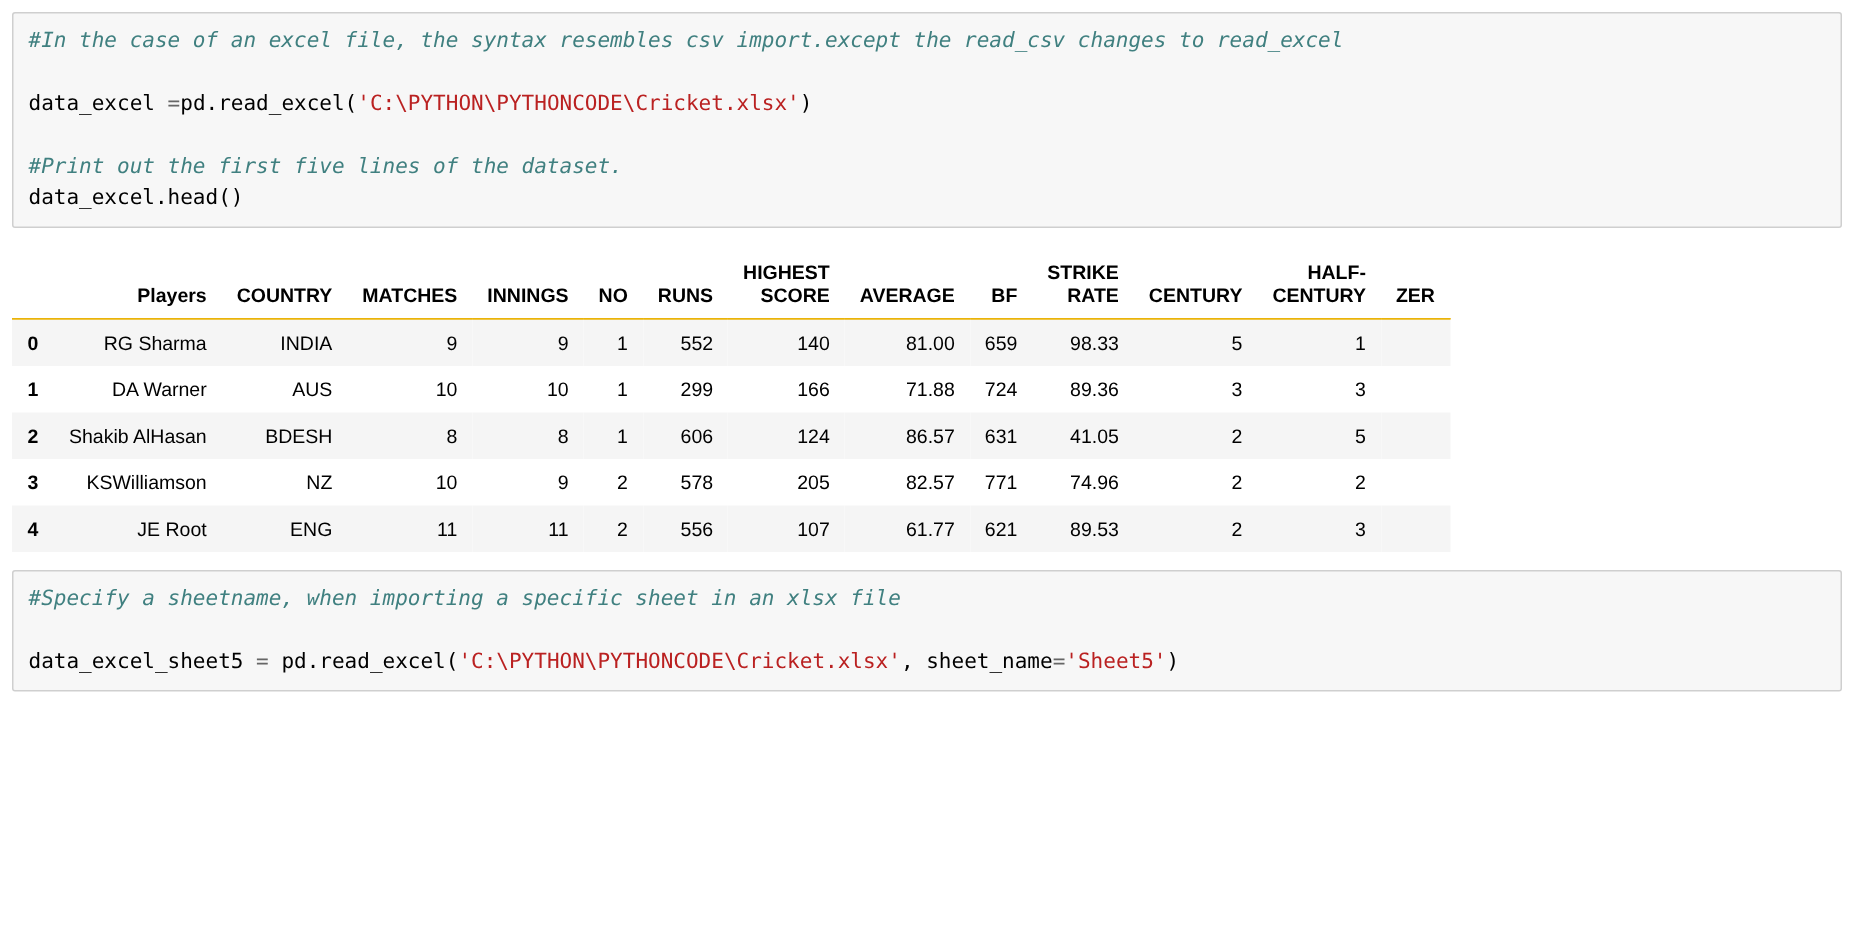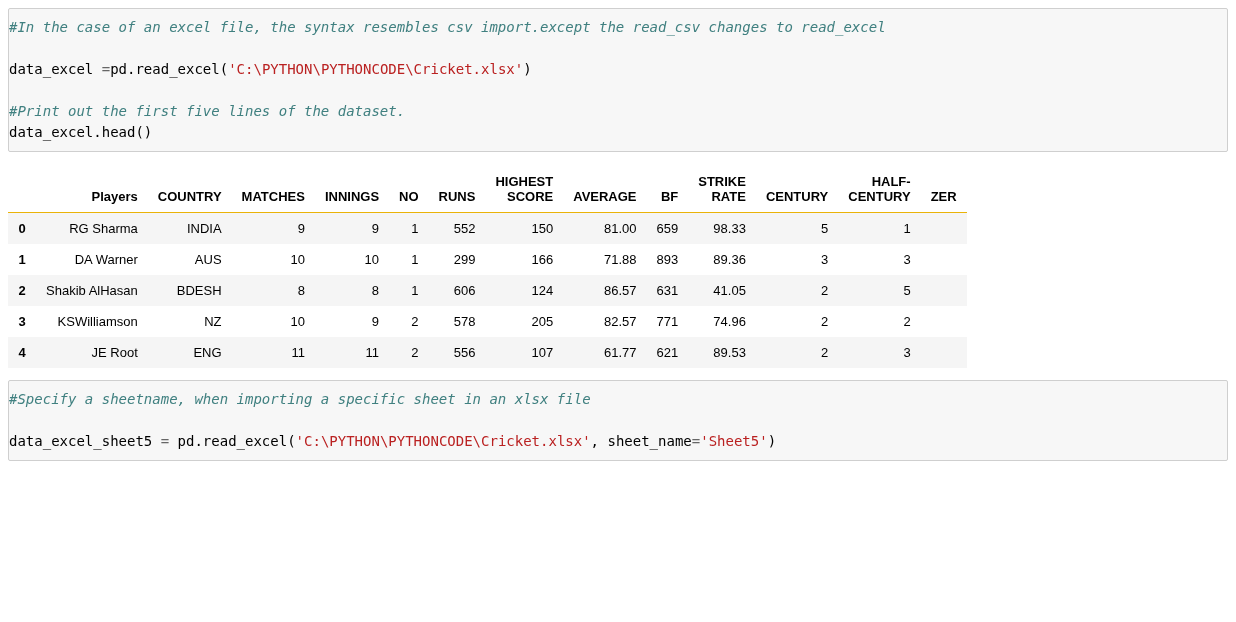--- a/index.html
+++ b/index.html
@@ -6,21 +6,21 @@
     body {
       font-family: "Helvetica Neue", Helvetica, Arial, sans-serif;
       background: #fff;
       padding: 4px;
       width: 1236px;
     }
     .code-cell {
       background: #f7f7f7;
       border: 1px solid #cfcfcf;
       border-radius: 2px;
-      padding: 8px 0;
+      padding: 8px 10px;
       font-family: "DejaVu Sans Mono", Menlo, Consolas, monospace;
       font-size: 14px;
       line-height: 1.5;
       white-space: pre;
       margin: 4px;
       overflow-x: auto;
     }
     .tok-comment { color: #408080; font-style: italic; }
     .tok-str { color: #ba2121; }
     .tok-op { color: #666; }
@@ -96,39 +96,39 @@
     </thead>
     <tbody>
         <tr>
           <th class="rowhdr">0</th>
           <td>RG Sharma</td>
           <td>INDIA</td>
           <td>9</td>
           <td>9</td>
           <td>1</td>
           <td>552</td>
-          <td>150</td>
+          <td>140</td>
           <td>81.00</td>
           <td>659</td>
           <td>98.33</td>
           <td>5</td>
           <td>1</td>
           <td></td>
         </tr>
         <tr>
           <th class="rowhdr">1</th>
           <td>DA Warner</td>
           <td>AUS</td>
           <td>10</td>
           <td>10</td>
           <td>1</td>
           <td>299</td>
           <td>166</td>
           <td>71.88</td>
-          <td>893</td>
+          <td>724</td>
           <td>89.36</td>
           <td>3</td>
           <td>3</td>
           <td></td>
         </tr>
         <tr>
           <th class="rowhdr">2</th>
           <td><span class="hdr-line">Shakib Al</span><span class="hdr-line">Hasan</span></td>
           <td>BDESH</td>
           <td>8</td>

